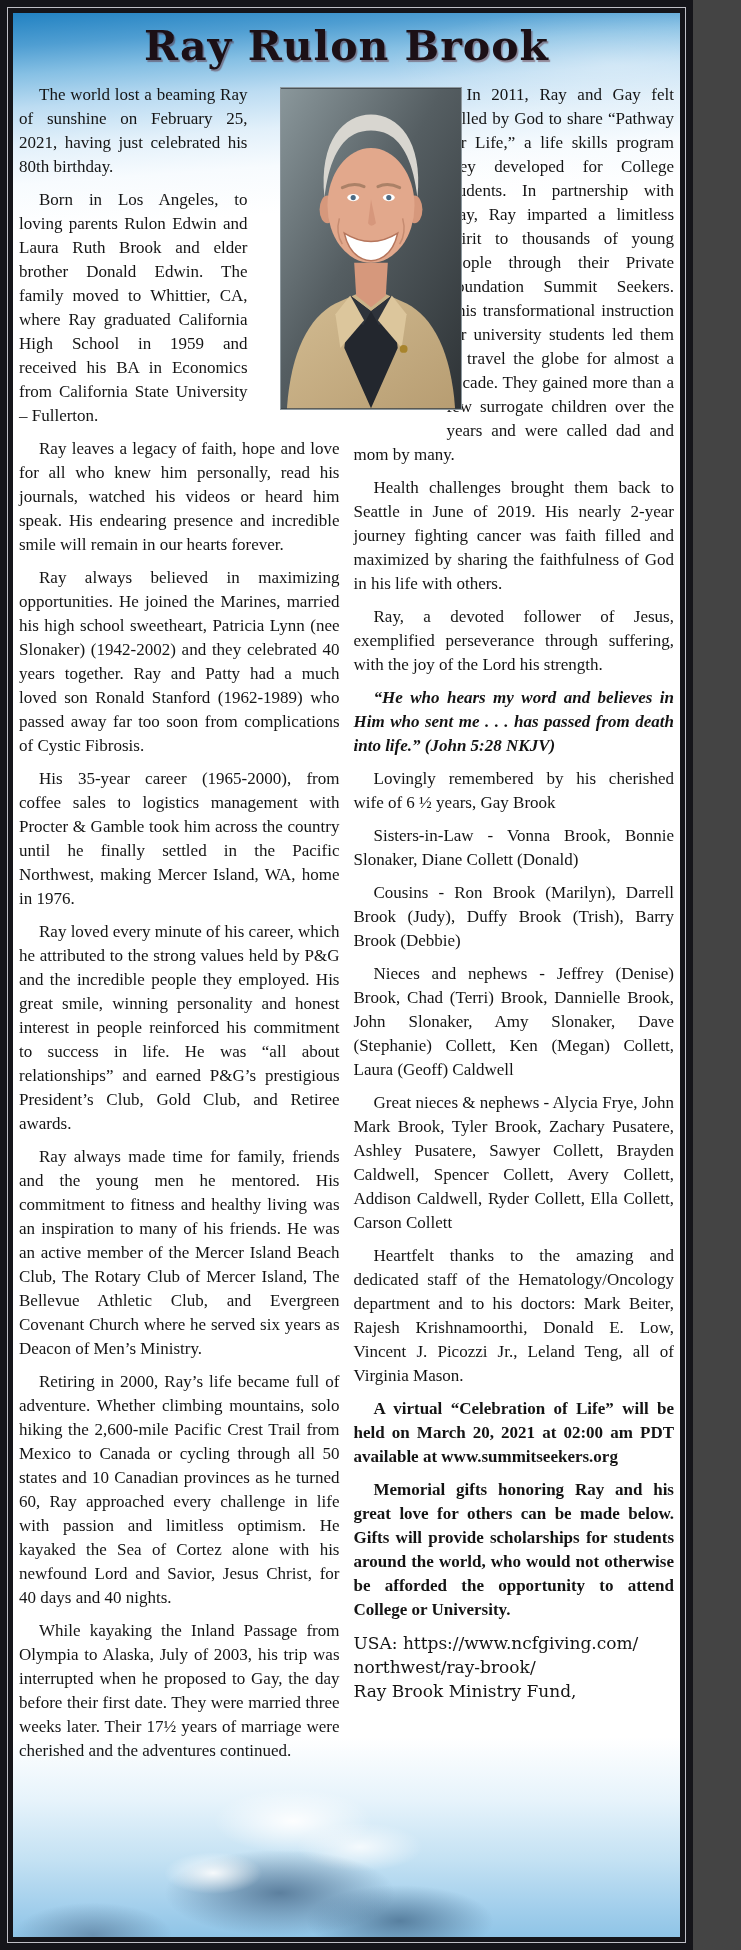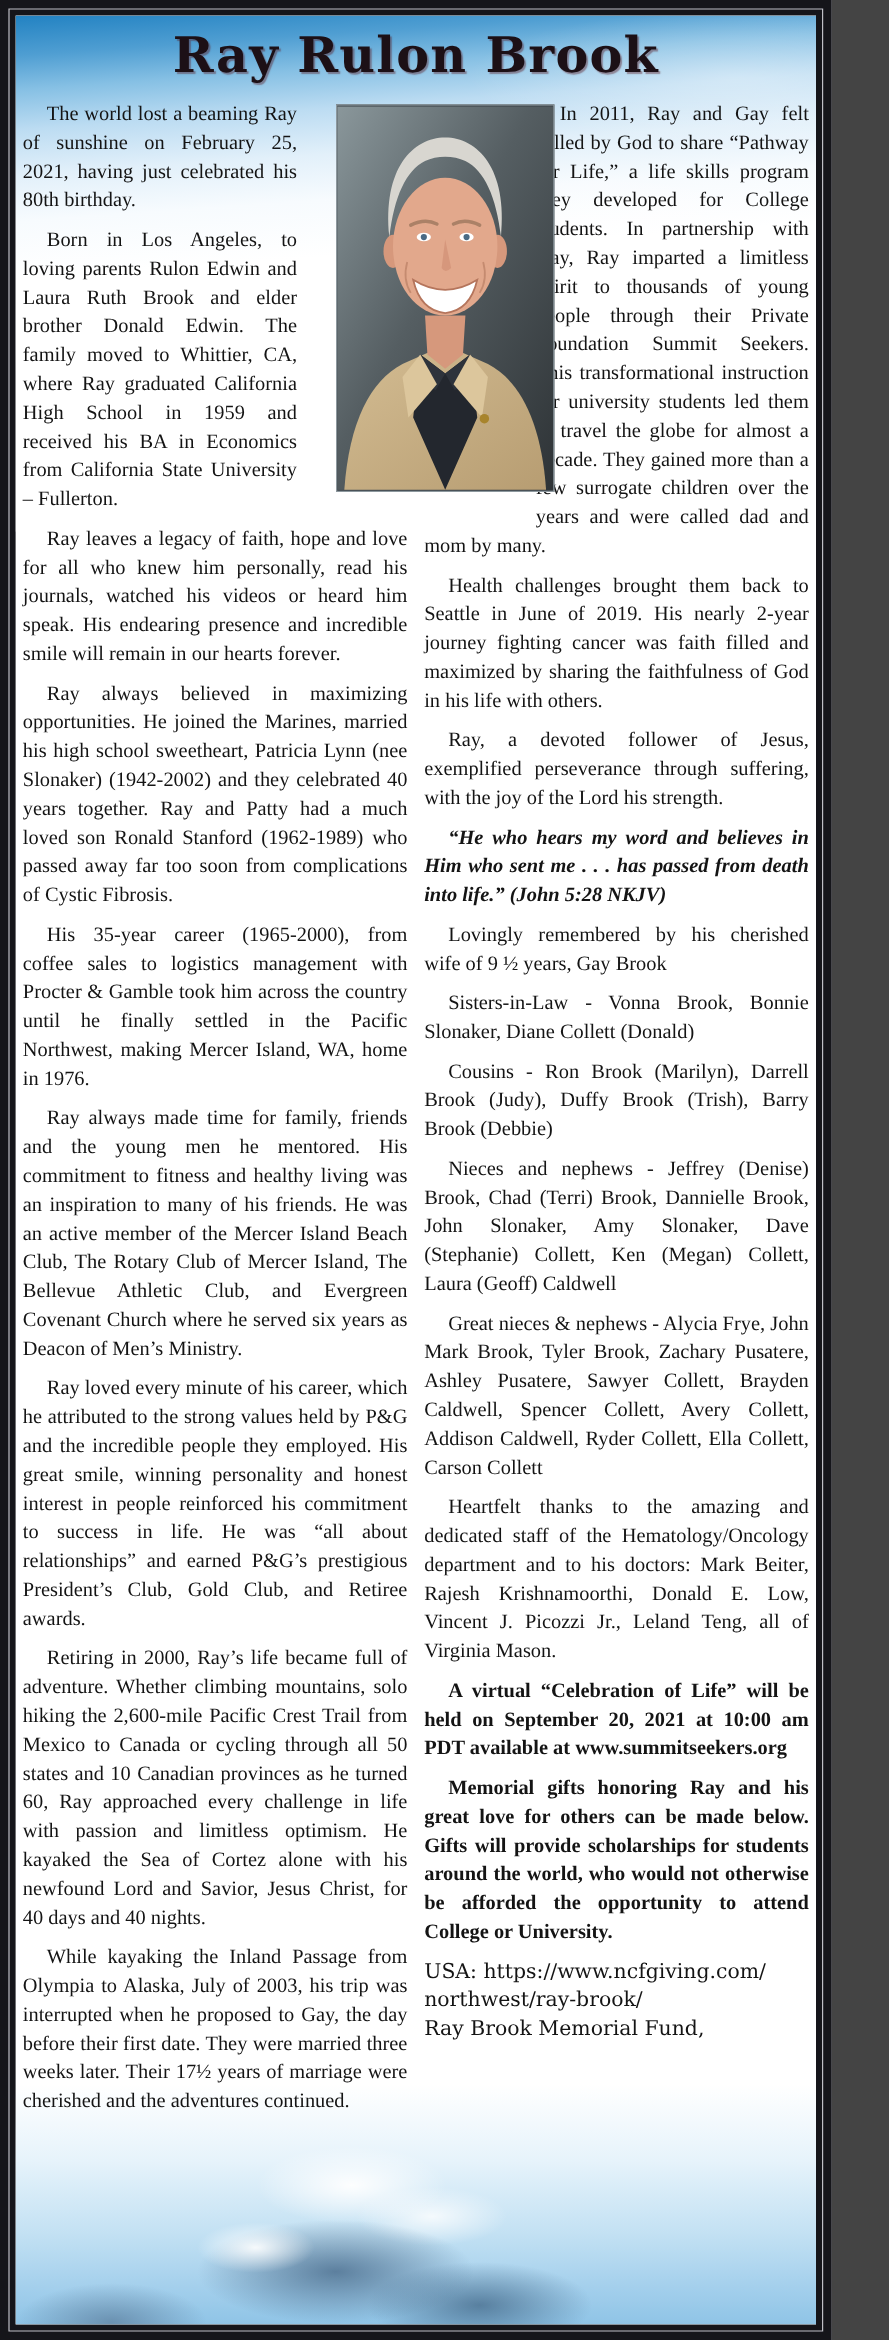--- a/index.html
+++ b/index.html
@@ -60,45 +60,45 @@
     <h1 class="title">Ray Rulon Brook</h1>
 
     <div class="columns">
       <div class="col">
         <div class="spacer-r"></div>
         <p>The world lost a beaming Ray of sunshine on February 25, 2021, having just celebrated his 80th birthday.</p>
         <p>Born in Los Angeles, to loving parents Rulon Edwin and Laura Ruth Brook and elder brother Donald Edwin. The family moved to Whittier, CA, where Ray graduated California High School in 1959 and received his BA in Economics from California State University – Fullerton.</p>
         <p>Ray leaves a legacy of faith, hope and love for all who knew him personally, read his journals, watched his videos or heard him speak. His endearing presence and incredible smile will remain in our hearts forever.</p>
         <p>Ray always believed in maximizing opportunities. He joined the Marines, married his high school sweetheart, Patricia Lynn (nee Slonaker) (1942-2002) and they celebrated 40 years together. Ray and Patty had a much loved son Ronald Stanford (1962-1989) who passed away far too soon from complications of Cystic Fibrosis.</p>
         <p>His 35-year career (1965-2000), from coffee sales to logistics management with Procter &amp; Gamble took him across the country until he finally settled in the Pacific Northwest, making Mercer Island, WA, home in 1976.</p>
+        <p>Ray loved every minute of his career, which he attributed to the strong values held by P&amp;G and the incredible people they employed.  His great smile, winning personality and honest interest in people reinforced his commitment to success in life.  He was “all about relationships” and earned P&amp;G’s prestigious President’s Club, Gold Club, and Retiree awards.</p>
         <p>Ray always made time for family, friends and the young men he mentored. His commitment to fitness and healthy living was an inspiration to many of his friends. He was an active member of the Mercer Island Beach Club, The Rotary Club of Mercer Island, The Bellevue Athletic Club, and Evergreen Covenant Church where he served six years as Deacon of Men’s Ministry.</p>
-        <p>Ray loved every minute of his career, which he attributed to the strong values held by P&amp;G and the incredible people they employed.  His great smile, winning personality and honest interest in people reinforced his commitment to success in life.  He was “all about relationships” and earned P&amp;G’s prestigious President’s Club, Gold Club, and Retiree awards.</p>
         <p>Retiring in 2000, Ray’s life became full of adventure. Whether climbing mountains, solo hiking the 2,600-mile Pacific Crest Trail from Mexico to Canada or cycling through all 50 states and 10 Canadian provinces as he turned 60, Ray approached every challenge in life with passion and limitless optimism.  He kayaked the Sea of Cortez alone with his newfound Lord and Savior, Jesus Christ, for 40 days and 40 nights.</p>
         <p>While kayaking the Inland Passage from Olympia to Alaska, July of 2003, his trip was interrupted when he proposed to Gay, the day before their first date. They were married three weeks later. Their 17½ years of marriage were cherished and the adventures continued.</p>
       </div>
 
       <div class="col">
         <div class="spacer-l"></div>
         <p>In 2011, Ray and Gay felt called by God to share “Pathway for Life,”  a life skills program they developed for College students. In partnership with Gay, Ray imparted a limitless spirit to thousands of young people through their Private Foundation Summit Seekers. This transformational instruction for university students led them to travel the globe for almost a decade. They gained more than a few surrogate children over the years and were called dad and mom by many.</p>
         <p>Health challenges brought them back to Seattle in June of 2019. His nearly 2-year journey fighting cancer was faith filled and maximized by sharing the faithfulness of God in his life with others.</p>
         <p>Ray, a devoted follower of Jesus, exemplified perseverance through suffering, with the joy of the Lord his strength.</p>
         <p class="quote">“He who hears my word and believes in Him who sent me . . . has passed from death into life.” (John 5:28 NKJV)</p>
-        <p>Lovingly remembered by his cherished wife of 9 ½ years, Gay Brook</p>
+        <p>Lovingly remembered by his cherished wife of 6 ½ years, Gay Brook</p>
         <p>Sisters-in-Law - Vonna Brook, Bonnie Slonaker, Diane Collett (Donald)</p>
         <p>Cousins - Ron Brook (Marilyn), Darrell Brook (Judy), Duffy Brook (Trish),  Barry Brook (Debbie)</p>
         <p>Nieces and nephews - Jeffrey (Denise) Brook, Chad (Terri) Brook, Dannielle Brook, John Slonaker, Amy Slonaker, Dave (Stephanie) Collett, Ken (Megan) Collett, Laura (Geoff) Caldwell</p>
         <p>Great nieces &amp; nephews - Alycia Frye, John Mark Brook, Tyler Brook, Zachary Pusatere, Ashley Pusatere, Sawyer Collett, Brayden Caldwell, Spencer Collett, Avery Collett, Addison Caldwell, Ryder Collett, Ella Collett, Carson Collett</p>
         <p>Heartfelt thanks to the amazing and dedicated staff of the Hematology/Oncology department and to his doctors: Mark Beiter,  Rajesh Krishnamoorthi, Donald E. Low, Vincent J. Picozzi Jr., Leland Teng, all of Virginia Mason.</p>
-        <p class="bold">A virtual “Celebration of Life” will be held on September 20, 2021 at 10:00 am PDT available at www.summitseekers.org</p>
+        <p class="bold">A virtual “Celebration of Life” will be held on March 20, 2021 at 02:00 am PDT available at www.summitseekers.org</p>
         <p class="bold">Memorial gifts honoring Ray and his great love for others can be made below. Gifts will provide scholarships for students around the world, who would not otherwise be afforded  the opportunity to attend College or University.</p>
 
         <div class="addr">
           <div>USA: https://www.ncfgiving.com/</div>
           <div>northwest/ray-brook/</div>
-          <div>Ray Brook Memorial Fund,</div>
+          <div>Ray Brook Ministry Fund,</div>
 
         </div>
 
       </div>
     </div>
 
     <div class="photo">
       <svg viewBox="0 0 182 323" xmlns="http://www.w3.org/2000/svg">
         <defs>
           <linearGradient id="pbg" x1="0" y1="0" x2="1" y2="1">

